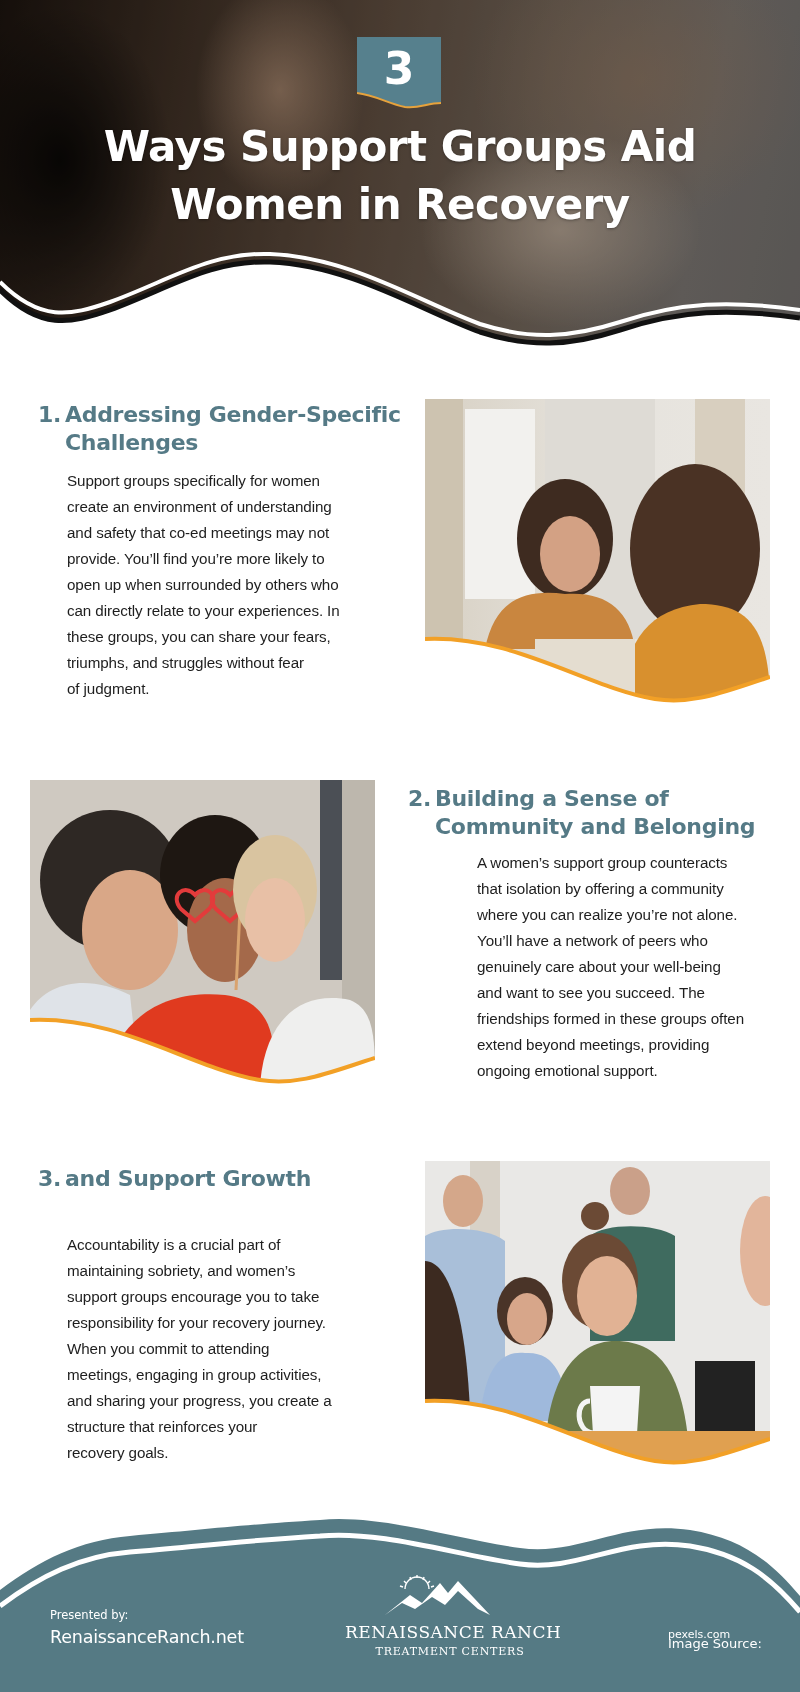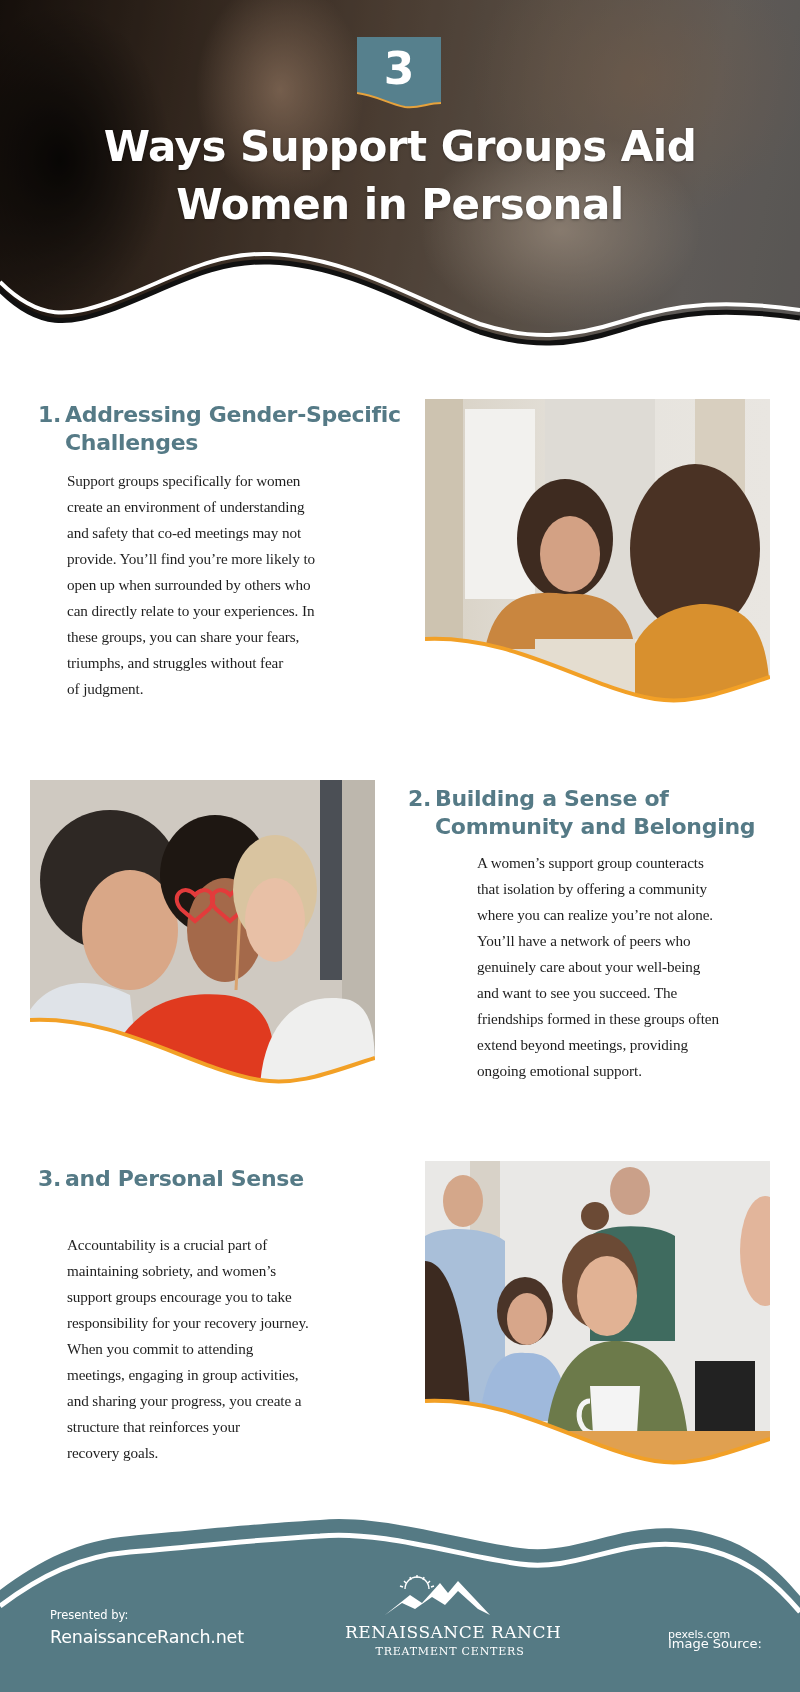--- a/index.html
+++ b/index.html
@@ -26,21 +26,21 @@
 
   .hero-title { position: absolute; left: 0; top: 118px; width: 800px; text-align: center;
     color: #ffffff; font-family: "DejaVu Sans", sans-serif; font-weight: bold; font-size: 42px;
     line-height: 58px; letter-spacing: -0.5px; text-shadow: 0 1px 3px rgba(0,0,0,0.35); }
 
   
   .section-title { position: absolute; color: #557a86; font-family: "DejaVu Sans", sans-serif;
     font-weight: bold; font-size: 22px; line-height: 28px; letter-spacing: -0.3px; }
   .section-title .num { position: absolute; left: 0; top: 0; }
   .section-title .txt { display: block; padding-left: 27px; }
-  .section-body { position: absolute; font-family: Liberation Serif, serif; font-size: 15.2px;
+  .section-body { position: absolute; font-family: Liberation Sans, sans-serif; font-size: 15.2px;
     line-height: 26px; color: #1e1e1e; letter-spacing: -0.1px; }
   .section-body span { display: block; white-space: nowrap; }
 
   .photo { position: absolute; overflow: hidden; }
   .photo svg { display: block; }
 
   
   .footer { position: absolute; left: 0; top: 1500px; width: 800px; height: 192px; }
   .footer svg.bg { position: absolute; left: 0; top: 0; }
   .presented-label { position: absolute; left: 50px; top: 108px; color: #ffffff; font-size: 11.5px; }
@@ -63,21 +63,21 @@
   <div class="badge">
     <svg width="84" height="72" viewBox="0 0 84 72">
       <path d="M0 0 H84 V66 C70 66 62 72 48 70 C32 67 18 58 0 56 Z" fill="#56808d"></path>
       <path d="M0 56 C18 58 32 67 48 70 C62 72 70 66 84 66" fill="none" stroke="#e6a23c" stroke-width="2"></path>
     </svg>
     <div class="badge-num">3</div>
   </div>
 
   <div class="hero-title">
     <div>Ways Support Groups Aid</div>
-    <div>Women in Personal</div>
+    <div>Women in Recovery</div>
   </div>
 
   <svg class="hero-wave" width="800" height="120" viewBox="0 0 800 120">
     <path d="M0 50 C40 90 70 84 110 70 C170 48 210 20 270 22 C350 25 420 70 480 92 C530 108 570 106 620 90 C680 70 730 68 800 78 L800 120 L0 120 Z" fill="#ffffff"></path>
     <path d="M0 50 C40 90 70 84 110 70 C170 48 210 20 270 22 C350 25 420 70 480 92 C530 108 570 106 620 90 C680 70 730 68 800 78" fill="none" stroke="#111111" stroke-width="5"></path>
     <path d="M0 42 C40 82 70 76 110 62 C170 40 210 12 270 14 C350 17 420 62 480 84 C530 100 570 98 620 82 C680 62 730 60 800 70" fill="none" stroke="#ffffff" stroke-width="4"></path>
   </svg>
 </div>
 
 <div class="section-title" style="left:38px; top:401px; width:380px;">
@@ -170,21 +170,21 @@
   <span>You’ll have a network of peers who</span>
   <span>genuinely care about your well-being</span>
   <span>and want to see you succeed. The</span>
   <span>friendships formed in these groups often</span>
   <span>extend beyond meetings, providing</span>
   <span>ongoing emotional support.</span>
 </div>
 
 <div class="section-title" style="left:38px; top:1165px; width:380px;">
   <span class="num">3.</span>
-  <span class="txt">and Personal Sense</span>
+  <span class="txt">and Support Growth</span>
 </div>
 <div class="section-body" style="left:67px; top:1232px;">
   <span>Accountability is a crucial part of</span>
   <span>maintaining sobriety, and women’s</span>
   <span>support groups encourage you to take</span>
   <span>responsibility for your recovery journey.</span>
   <span>When you commit to attending</span>
   <span>meetings, engaging in group activities,</span>
   <span>and sharing your progress, you create a</span>
   <span>structure that reinforces your</span>

